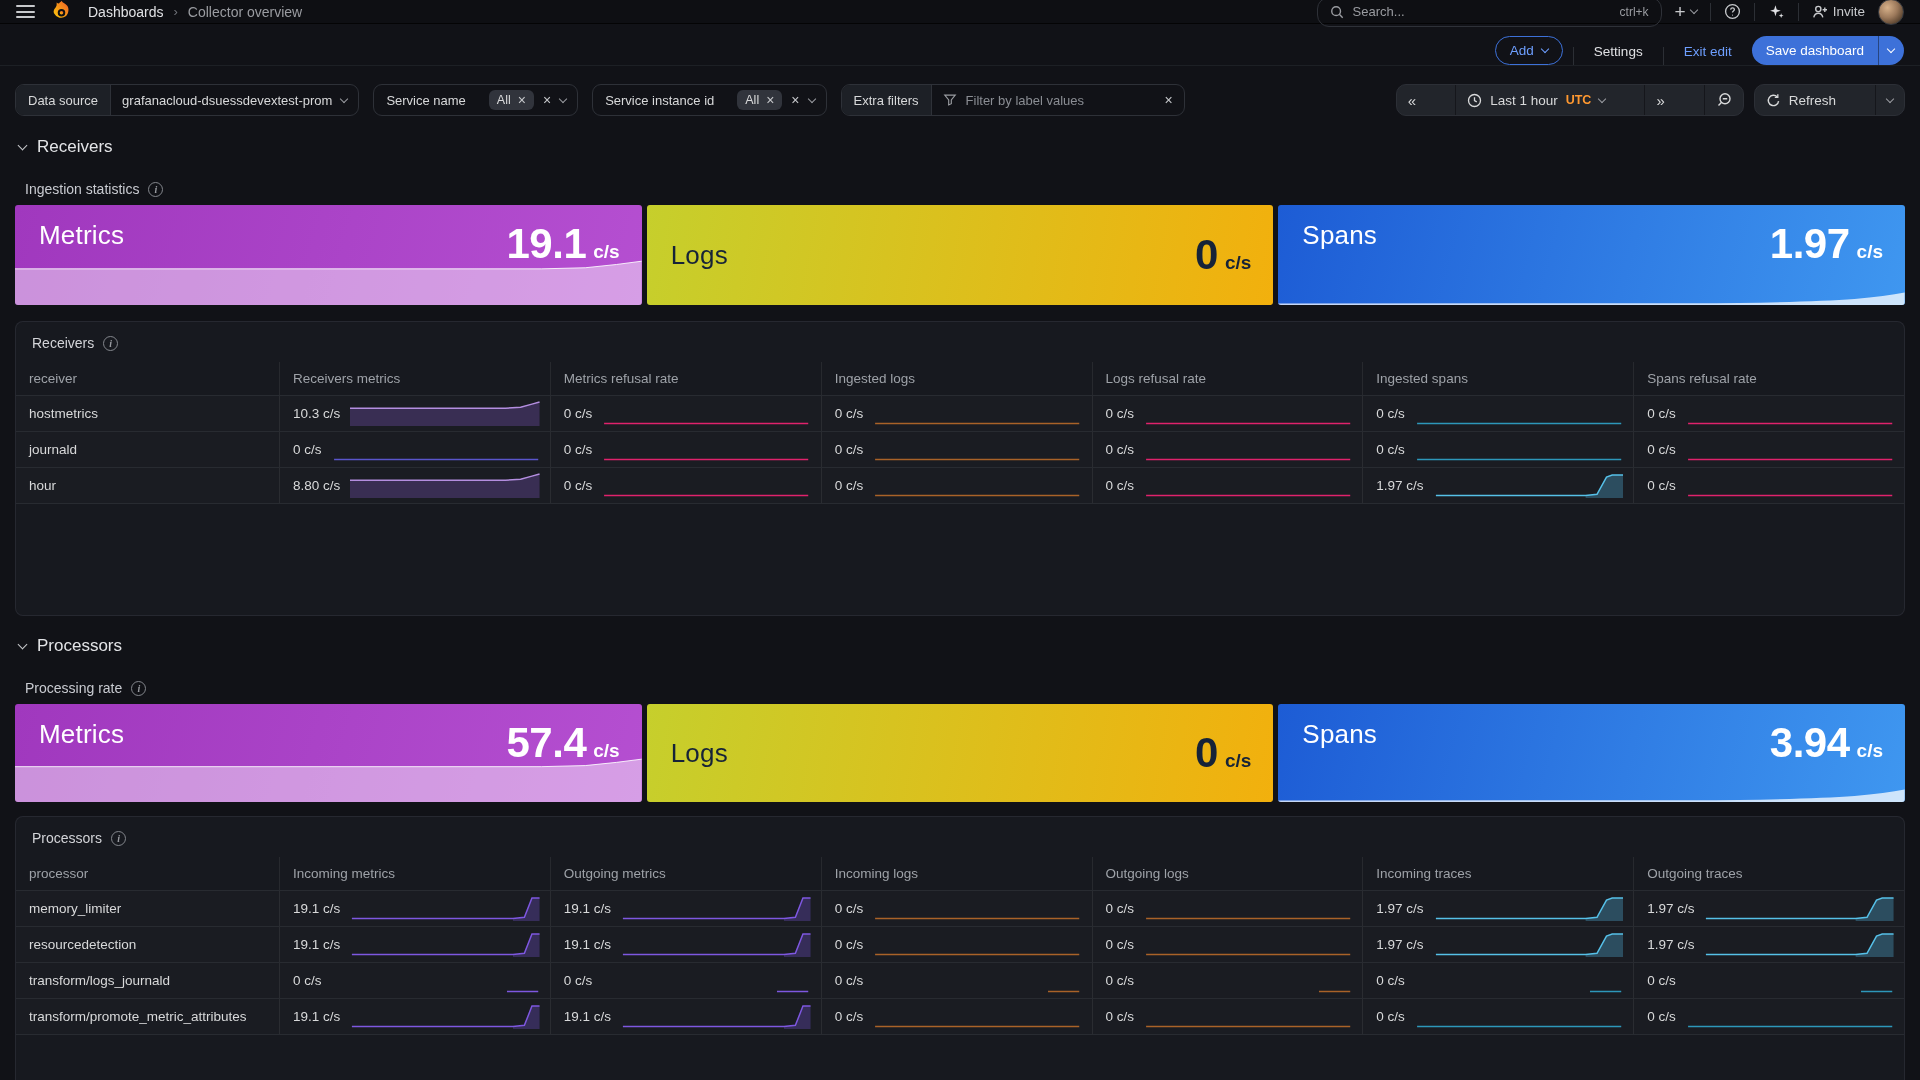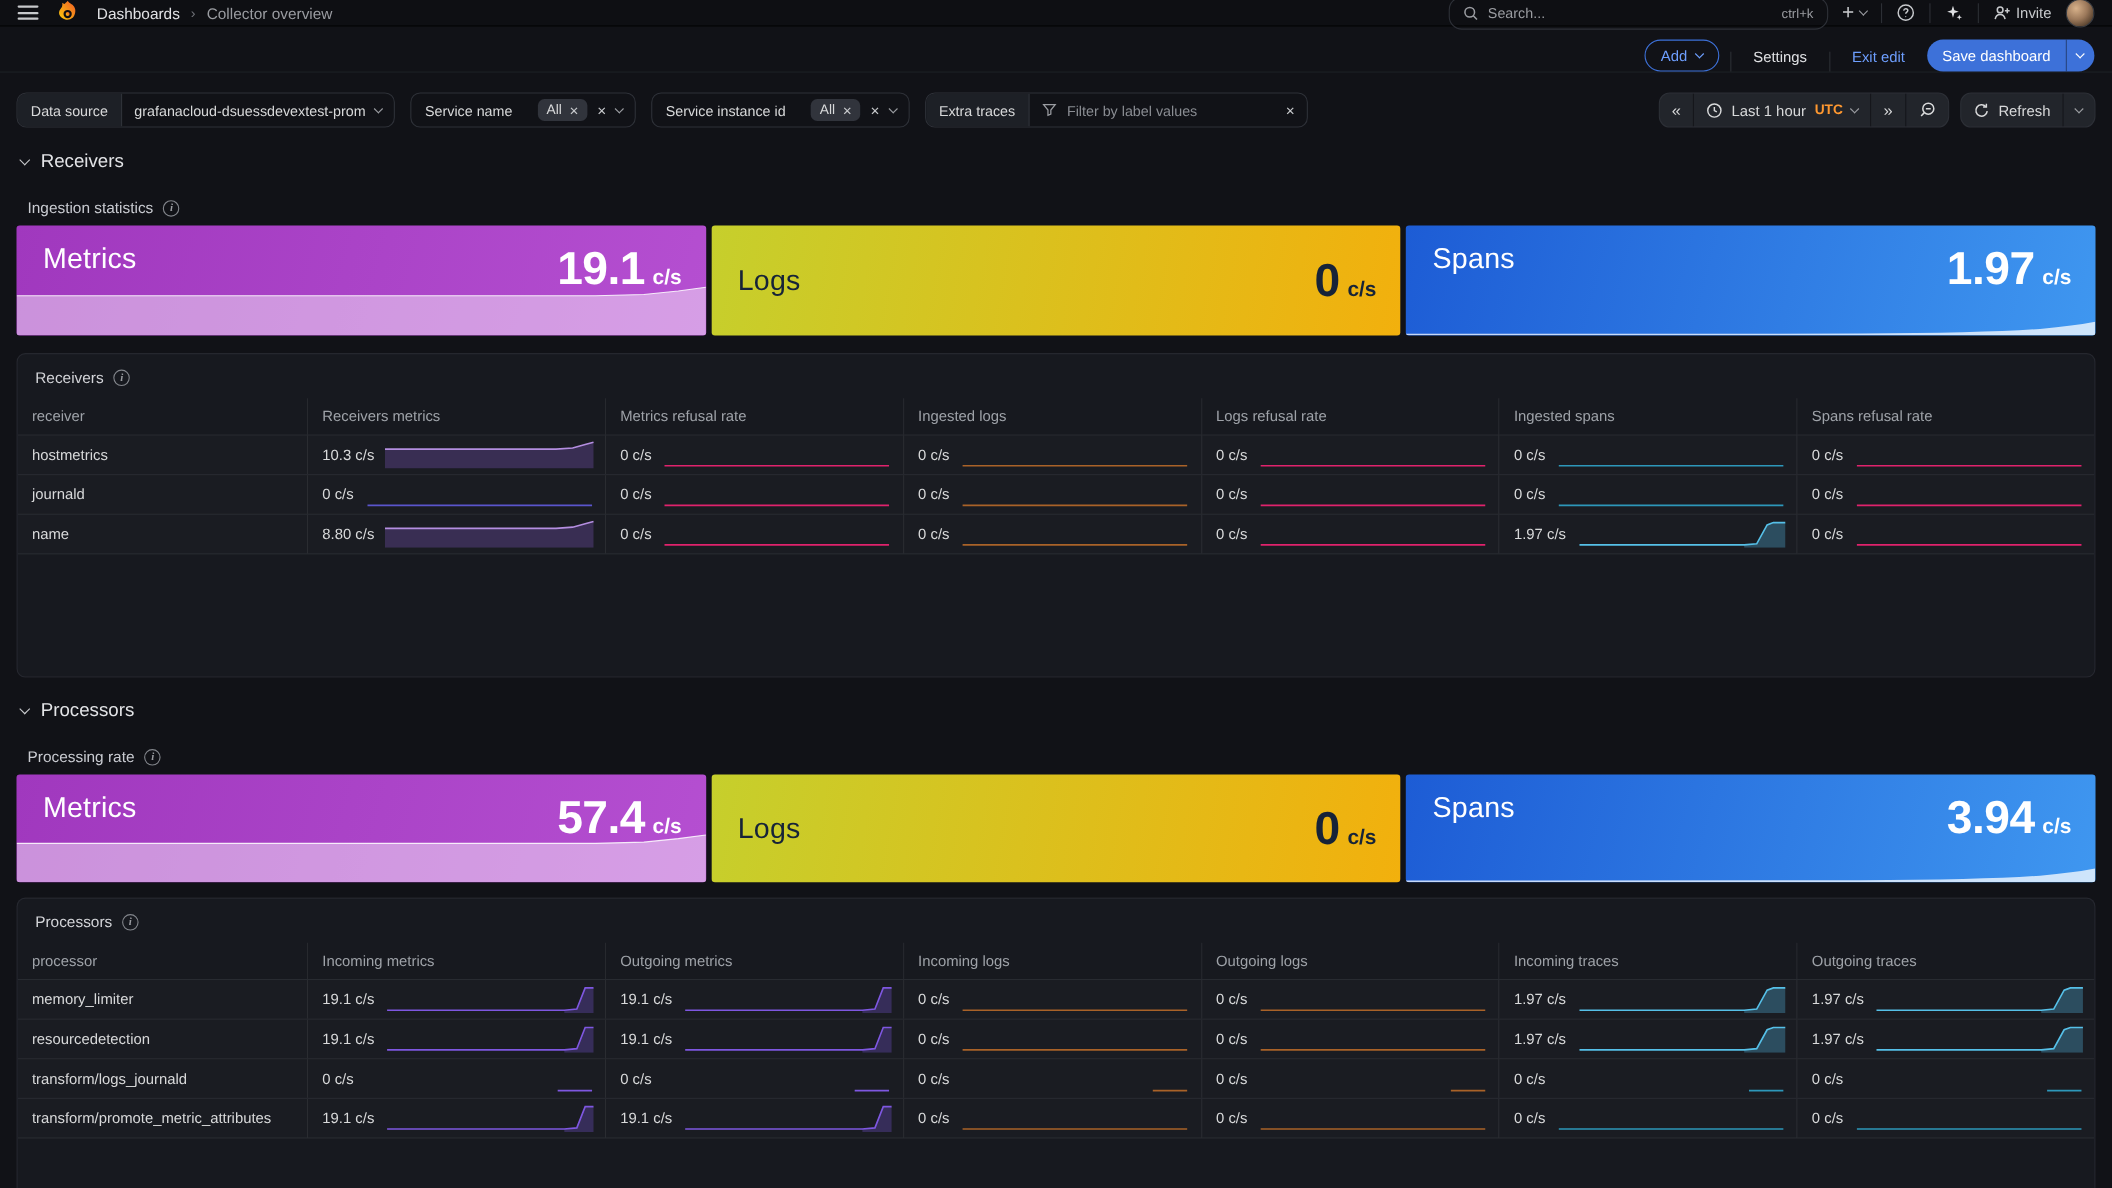--- a/index.html
+++ b/index.html
@@ -56,21 +56,21 @@
   .dim { color:#9a9ca1; }
   .x { color:#c7c9cc; font-size:14px; line-height:1; cursor:pointer; }
   .fctl input { background:transparent; border:0; outline:0; color:#c7c9cc; width:190px;
     font-family:inherit; font-size:13px; }
   .fctl input::placeholder { color:#8a8d93; }
   .tb-right { margin-left:auto; display:flex; gap:10px; align-items:center; }
   .seg-group { display:flex; align-items:stretch; background:#22252b; border:1px solid #2c2f36;
     border-radius:10px; height:32px; overflow:hidden; }
   .seg { display:flex; align-items:center; gap:8px; padding:0 11px; font-size:13.5px;
     color:#d8d9da; cursor:pointer; }
-  .seg + .seg { border-left:1px solid #15161b; }
+  .seg + .seg { border-left:1px solid #15161b;margin-left:28px; }
   .arrows { font-size:15px; color:#d8d9da; }
   .utc { color:#ff9830; font-size:12.5px; font-weight:600; }
   
   .section-head { display:flex; align-items:center; gap:11px; margin:21px 0 0 19px;
     font-size:17px; color:#e3e4e7; font-weight:500; cursor:pointer; }
   .sec-chev { width:7px; height:7px; border-right:1.8px solid #c7c9cc; border-bottom:1.8px solid #c7c9cc;
     transform:rotate(45deg); margin-top:-4px; }
   .row-label { display:flex; align-items:center; gap:9px; margin:24px 0 8px 25px;
     font-size:14px; color:#c9cbd1; }
   .info-i { width:15px; height:15px; border:1px solid #83868c; border-radius:50%; font-size:10px;
@@ -220,21 +220,21 @@
       <span class="val">
         <span class="chip">
             <span>All</span>
             <span class="x">×</span>
           </span>
         <span class="x dim">×</span>
           <span class="chev dim"></span>
       </span>
     </div>
     <div class="fctl">
-      <span class="lab">Extra traces</span>
+      <span class="lab">Extra filters</span>
       <span class="val">
         <svg class="ic" width="14" height="14" viewBox="0 0 16 16" fill="none" stroke="#9a9ca1" stroke-width="1.3">
             <path d="M2 2.5 h12 L9.5 8 v4.2 L6.5 13.6 V8 Z"></path>
           </svg>
         <input placeholder="Filter by label values" style="">
         <span class="x dim">×</span>
       </span>
     </div>
     <div class="tb-right">
       <div class="seg-group">
@@ -429,21 +429,21 @@
           <div class="td">
             <span class="v">0 c/s</span>
             <span class="sp">
               <svg viewBox="0 0 100 24" preserveAspectRatio="none">
                 <path d="M1,21.5 L99,21.5" fill="none" stroke="#e0226c" stroke-width="1.5" vector-effect="non-scaling-stroke"></path>
               </svg>
             </span>
           </div>
         </div>
         <div class="tr">
-          <div class="td">name</div>
+          <div class="td">hour</div>
           <div class="td">
             <span class="v">8.80 c/s</span>
             <span class="sp">
               <svg viewBox="0 0 100 24" preserveAspectRatio="none">
                 <path d="M0,7 L82,7 L90,6 L96,3 L100,1 L100,24 L0,24 Z" fill="rgba(130,90,200,0.30)"></path>
                 <path d="M0,7 L82,7 L90,6 L96,3 L100,1" fill="none" stroke="#b48ee0" stroke-width="1.5" vector-effect="non-scaling-stroke"></path>
               </svg>
             </span>
           </div>
           <div class="td">

